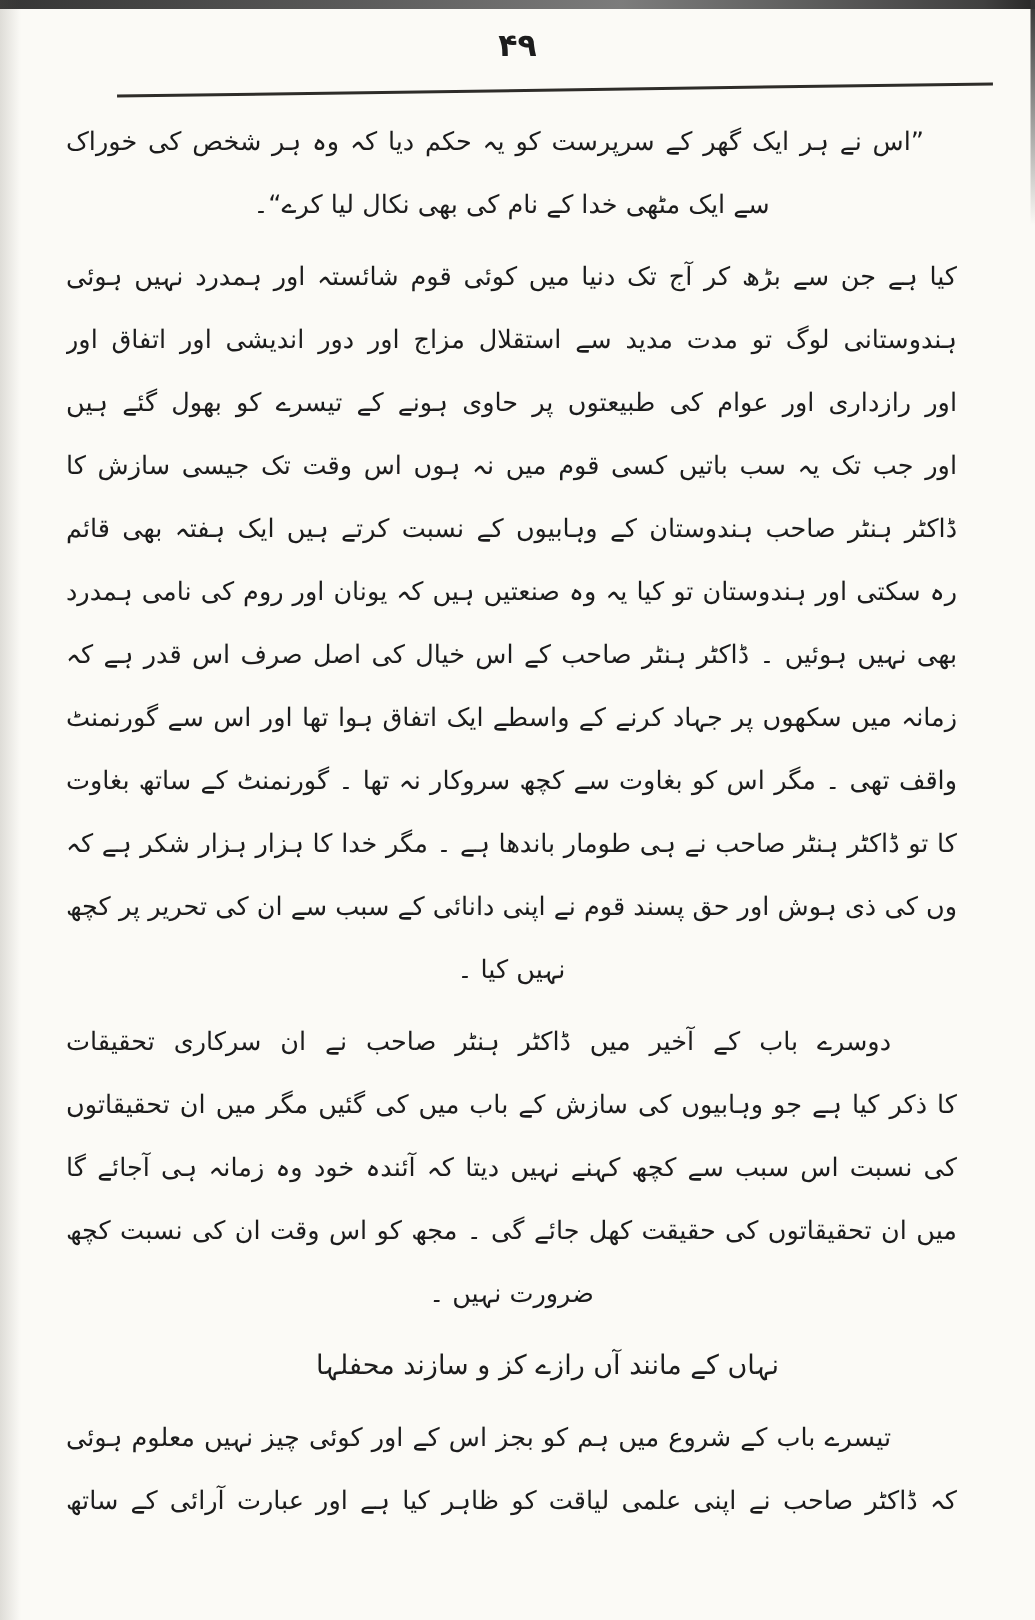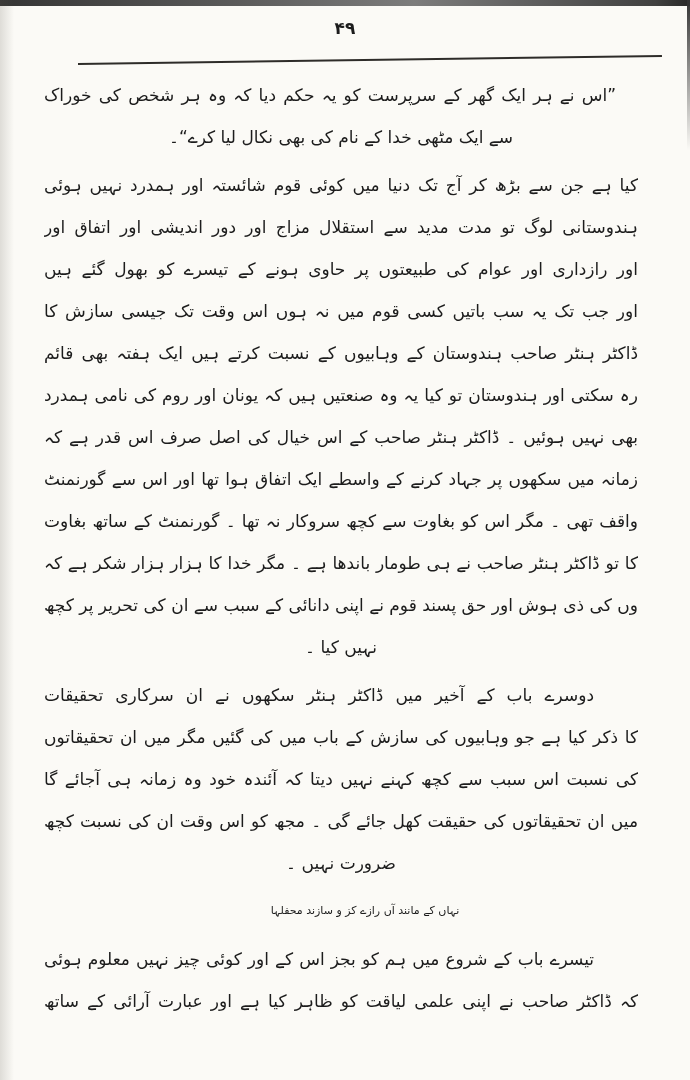--- a/index.html
+++ b/index.html
@@ -34,21 +34,21 @@
     top: 0; bottom: 0; left: 0;
     width: 14px;
     background: linear-gradient(to right, rgba(90,85,75,0.18), rgba(90,85,75,0));
   }
   
   .page-number {
     position: absolute;
     top: 18px;
     left: 0; right: 0;
     text-align: center;
-    font-size: 17px;
+    font-size: 21px;
     font-weight: bold;
     letter-spacing: 2px;
   }
   
   .header-rule {
     position: absolute;
     top: 59px;
     left: 78px;
     right: 28px;
     height: 2px;
@@ -80,21 +80,21 @@
   }
   .line.end {
     text-align: center;
   }
   .line.indent-sm { padding-right: 22px; }
   .line.indent-md { padding-right: 44px; }
   .line.verse {
     text-align: center;
     padding-left: 48px;
     padding-right: 0;
-    font-size: 11px;
+    font-size: 18px;
   }
 </style>
 </head>
 <body>
 
 <div class="scan-edge-top"></div>
 <div class="scan-edge-right"></div>
 <div class="scan-shadow-left"></div>
 
 <div class="page-number">۴۹</div>
@@ -117,21 +117,21 @@
     <div class="line full">رہ سکتی اور ہندوستان تو کیا یہ وہ صنعتیں ہیں کہ یونان اور روم کی نامی ہمدرد قوموں میں</div>
     <div class="line full">بھی نہیں ہوئیں ۔ ڈاکٹر ہنٹر صاحب کے اس خیال کی اصل صرف اس قدر ہے کہ کسی</div>
     <div class="line full">زمانہ میں سکھوں پر جہاد کرنے کے واسطے ایک اتفاق ہوا تھا اور اس سے گورنمنٹ بھی</div>
     <div class="line full">واقف تھی ۔ مگر اس کو بغاوت سے کچھ سروکار نہ تھا ۔ گورنمنٹ کے ساتھ بغاوت کرنے</div>
     <div class="line full">کا تو ڈاکٹر ہنٹر صاحب نے ہی طومار باندھا ہے ۔ مگر خدا کا ہزار ہزار شکر ہے کہ انگریز</div>
     <div class="line full">وں کی ذی ہوش اور حق پسند قوم نے اپنی دانائی کے سبب سے ان کی تحریر پر کچھ التفات</div>
     <div class="line end">نہیں کیا ۔</div>
   </div>
 
   <div class="para">
-    <div class="line full indent-md">دوسرے باب کے آخیر میں ڈاکٹر ہنٹر سکھوں نے ان سرکاری تحقیقات</div>
+    <div class="line full indent-md">دوسرے باب کے آخیر میں ڈاکٹر ہنٹر صاحب نے ان سرکاری تحقیقات</div>
     <div class="line full">کا ذکر کیا ہے جو وہابیوں کی سازش کے باب میں کی گئیں مگر میں ان تحقیقاتوں کے نتیجہ</div>
     <div class="line full">کی نسبت اس سبب سے کچھ کہنے نہیں دیتا کہ آئندہ خود وہ زمانہ ہی آجائے گا جس</div>
     <div class="line full">میں ان تحقیقاتوں کی حقیقت کھل جائے گی ۔ مجھ کو اس وقت ان کی نسبت کچھ کہنے کی</div>
     <div class="line end">ضرورت نہیں ۔</div>
   </div>
 
   <div class="para">
     <div class="line verse">نہاں کے مانند آں رازے کز و سازند محفلہا</div>
   </div>
 

